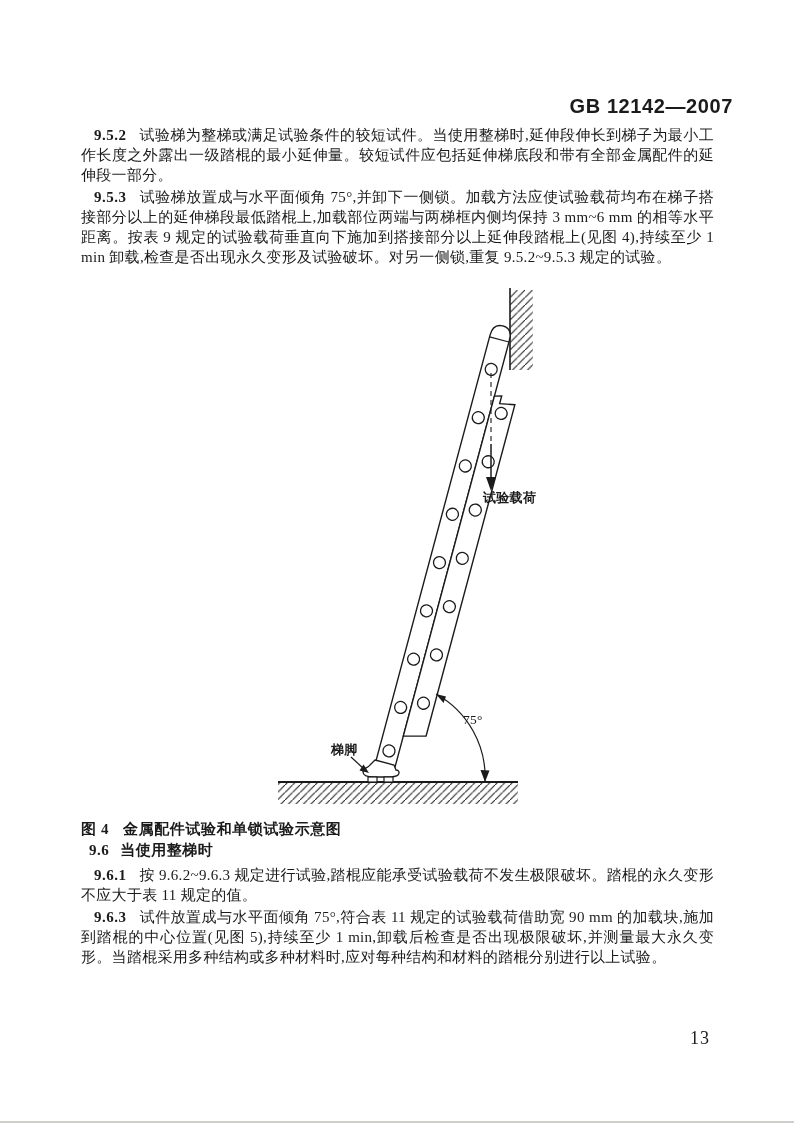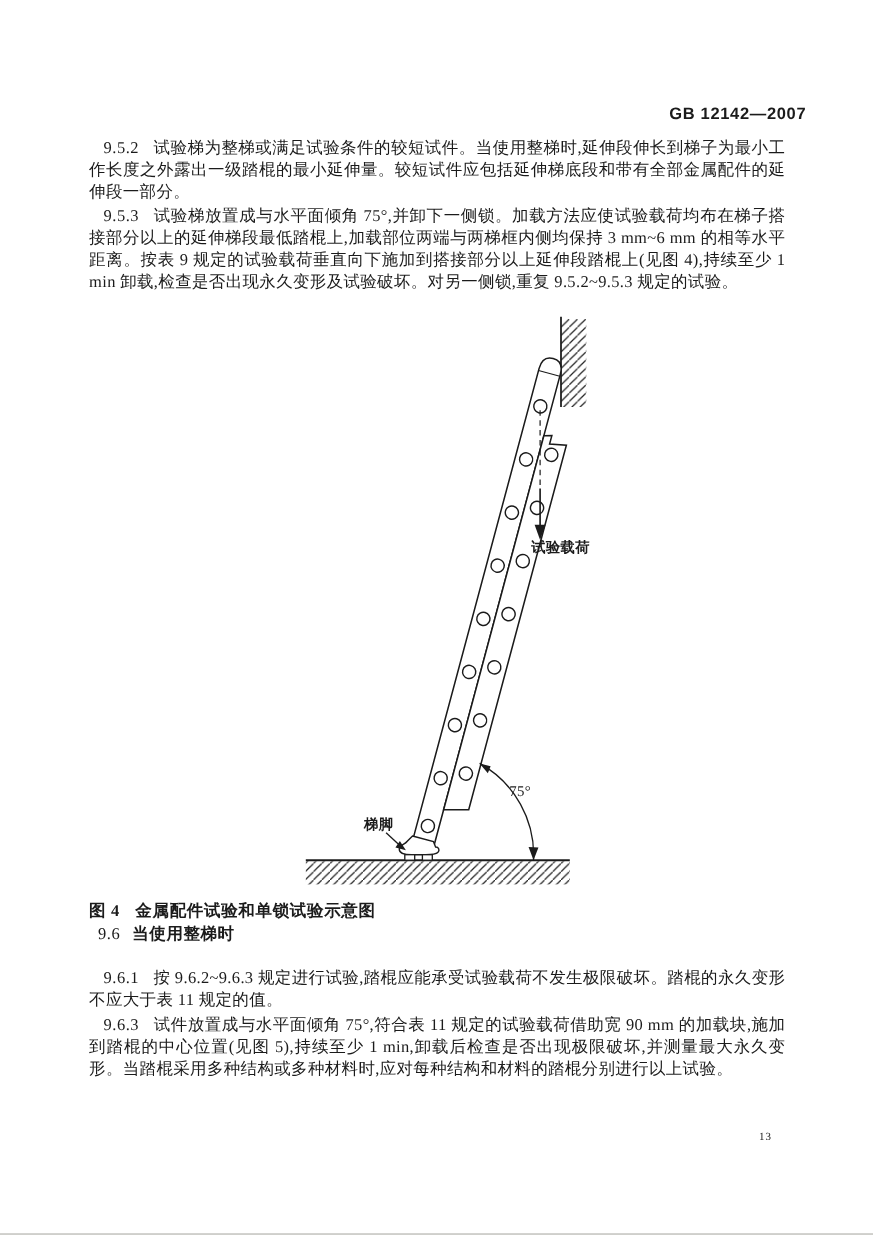--- a/index.html
+++ b/index.html
@@ -1,32 +1,32 @@
 <!DOCTYPE html>
 <html><head>
 <meta charset="utf-8">
 <style>
   html,body{margin:0;padding:0;background:#e8e8e6;}
   .page{position:relative;width:794px;height:1123px;background:#ffffff;margin:0 auto;
         overflow:hidden;color:#1b1b1b;font-family:"Liberation Serif","DejaVu Serif",serif;}
   .doc-header{position:absolute;top:95px;right:61px;font-family:"Liberation Sans","DejaVu Sans",sans-serif;
-        font-weight:bold;font-size:15px;letter-spacing:0.6px;}
+        font-weight:bold;font-size:20px;letter-spacing:0.6px;}
   .body-col{position:absolute;left:81px;top:125px;width:633px;font-size:15px;line-height:20px;
         text-align:justify;letter-spacing:0.3px;}
   p.clause{margin:0;text-indent:13px;}
   p.clause+p.clause{margin-top:2px;}
-  .cnum{font-weight:normal;margin-right:13px;letter-spacing:0.5px;}
+  .cnum{font-weight:bold;margin-right:13px;letter-spacing:0.5px;}
   .figure-block{position:relative;height:552px;}
   .fig-svg{position:absolute;left:174px;top:15px;}
   .fig-caption{margin:0;text-align:left;font-weight:bold;line-height:20px;letter-spacing:0.6px;}
   .fig-caption .cap-label{margin-right:14px;}
   .sec-heading{margin:1px 0 0 0;font-weight:bold;text-indent:8px;letter-spacing:0.5px;}
   .sec-heading .cnum{margin-right:11px;margin-top:44px;}
-  p.m5{margin-top:20px;}
-  .page-num{position:absolute;top:1028px;left:690px;font-size:10px;letter-spacing:1px;}
+  p.m5{margin-top:5px;}
+  .page-num{position:absolute;top:1028px;left:690px;font-size:18px;letter-spacing:1px;}
   .scan-edge-bottom{position:absolute;left:0;right:0;bottom:0;height:2px;background:#cfcfcb;}
   svg text{font-family:"Liberation Serif","DejaVu Serif",serif;fill:#1b1b1b;}
   svg .bold{font-weight:bold;}
   svg .ink{stroke:#1b1b1b;fill:none;}
   svg .beam{stroke:#1b1b1b;fill:#ffffff;}
 </style>
 </head>
 <body>
 
 <div class="page">

